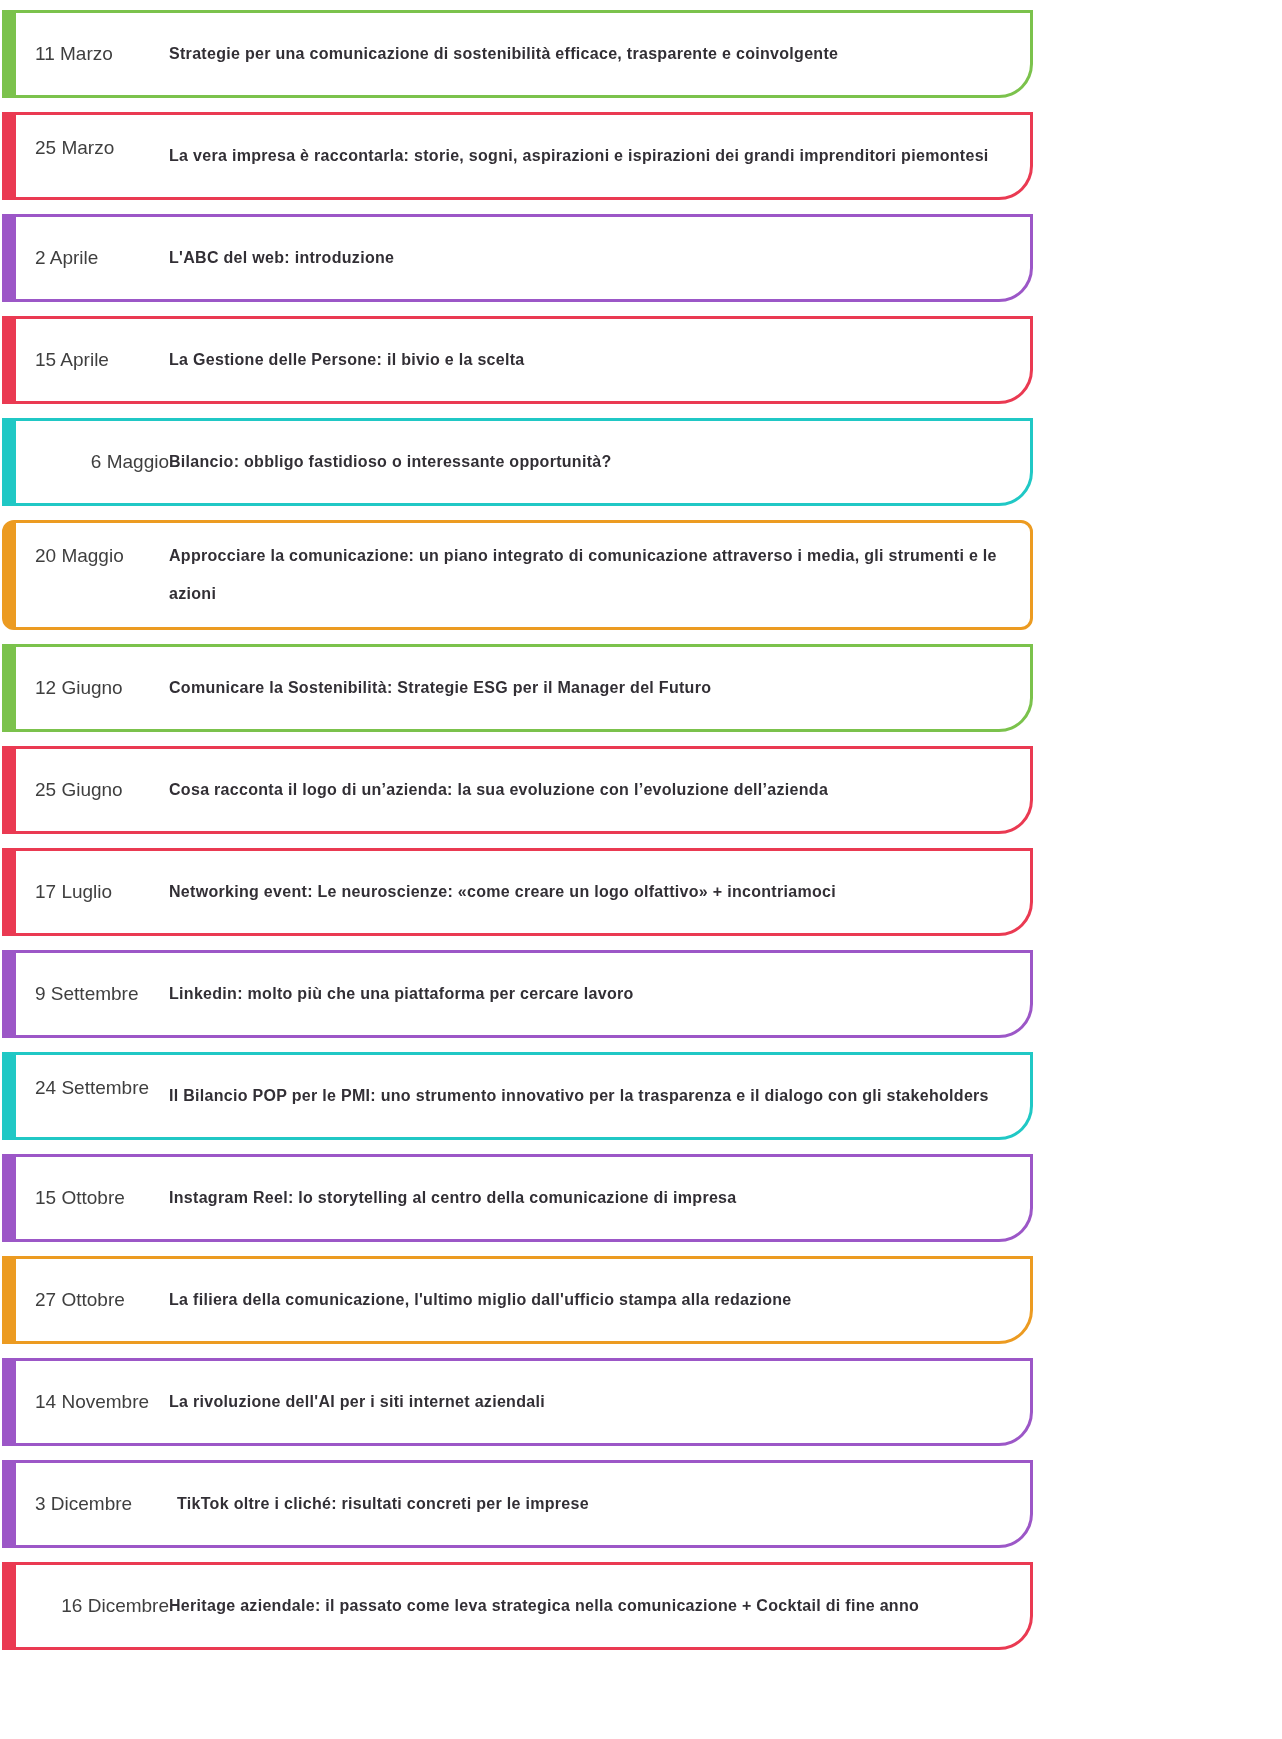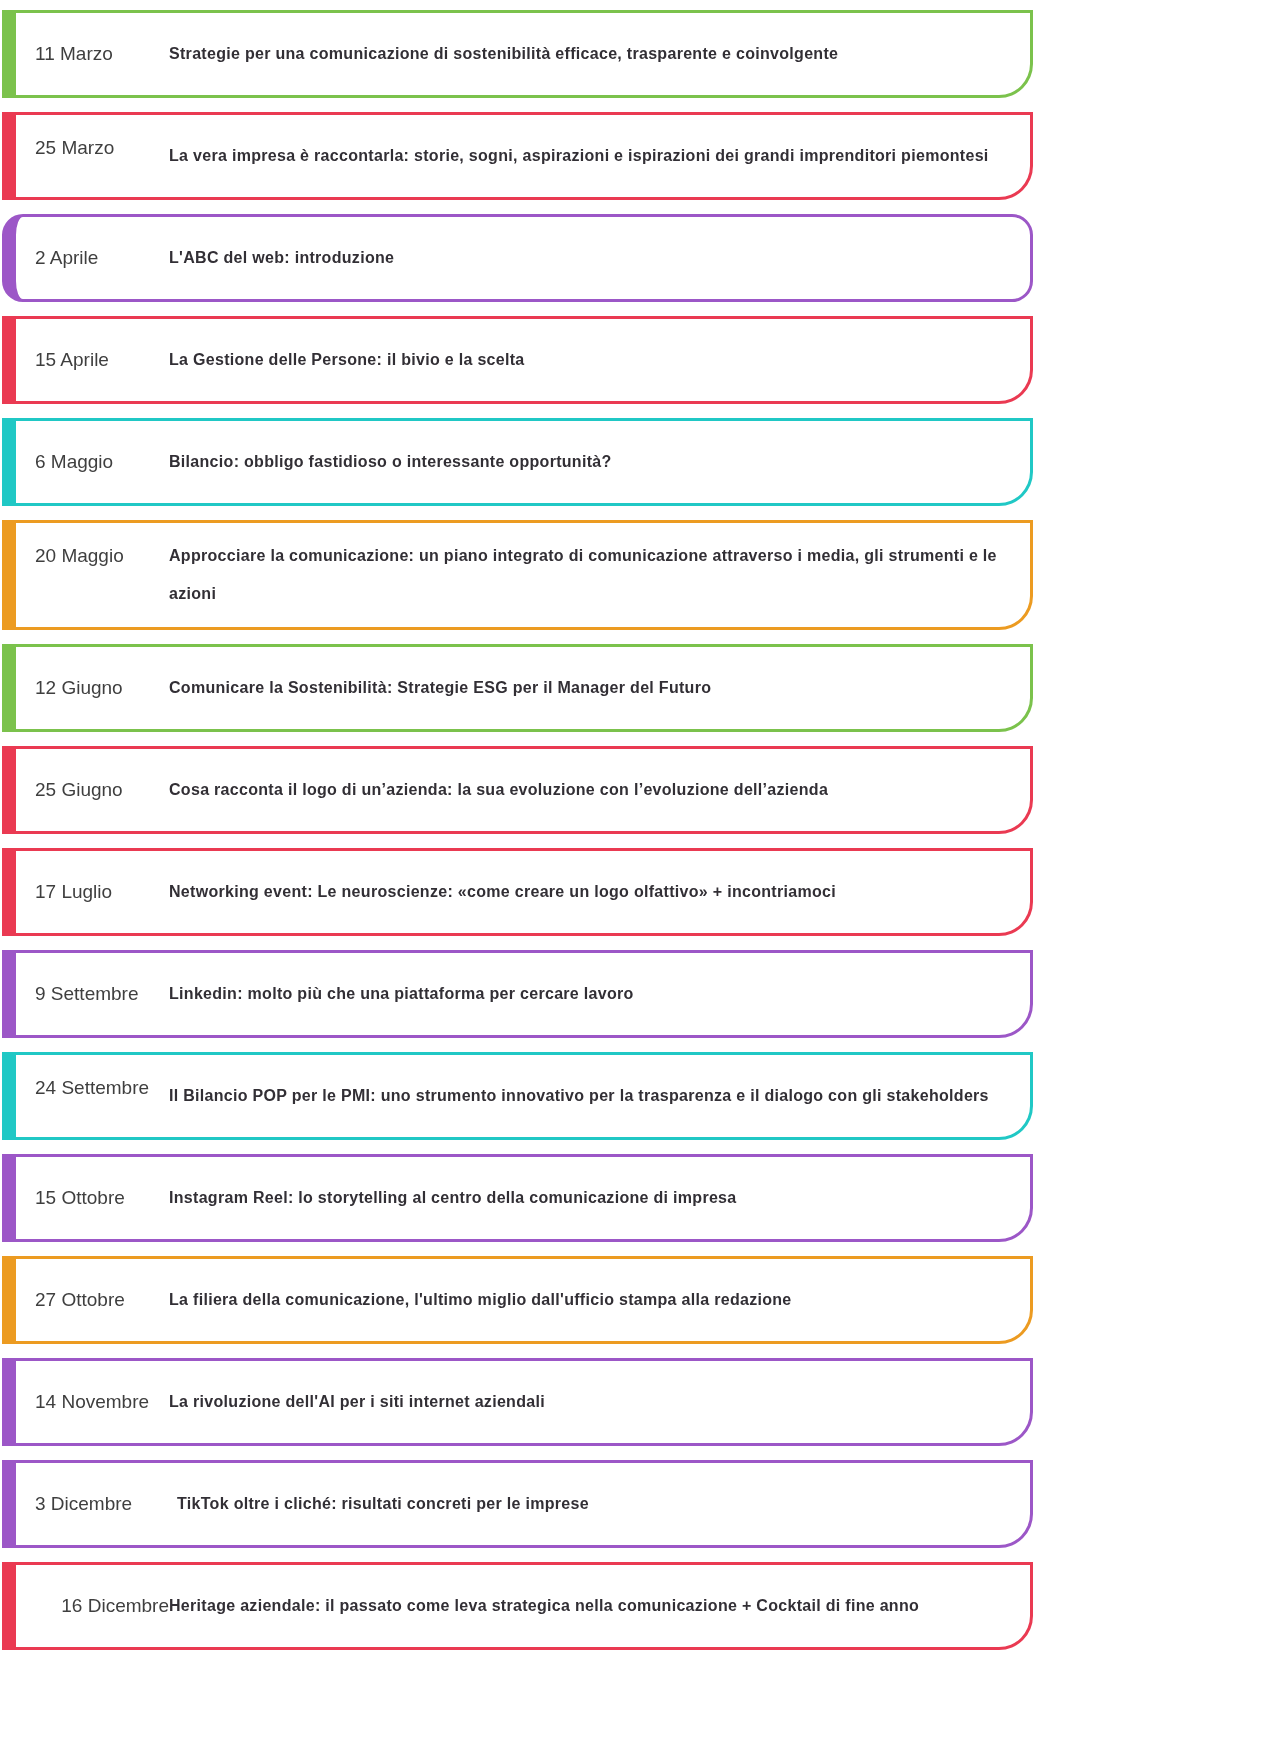--- a/index.html
+++ b/index.html
@@ -56,36 +56,36 @@
   <div class="card" style="border-color: rgb(123, 194, 76);">
     <div class="date">11 Marzo</div>
     <div class="title">Strategie per una comunicazione di sostenibilità efficace, trasparente e coinvolgente</div>
   </div>
 
   <div class="card two-line" style="border-color: rgb(234, 58, 82);">
     <div class="date">25 Marzo</div>
     <div class="title">La vera impresa è raccontarla: storie, sogni, aspirazioni e ispirazioni dei grandi imprenditori piemontesi</div>
   </div>
 
-  <div class="card" style="border-color: rgb(156, 87, 199); border-radius: 21px;">
+  <div class="card" style="border-color: rgb(156, 87, 199);">
     <div class="date">2 Aprile</div>
     <div class="title">L'ABC del web: introduzione</div>
   </div>
 
   <div class="card" style="border-color: rgb(234, 58, 82);">
     <div class="date">15 Aprile</div>
     <div class="title">La Gestione delle Persone: il bivio e la scelta</div>
   </div>
 
-  <div class="card" style="border-color: rgb(32, 200, 197);">
+  <div class="card" style="border-color: rgb(32, 200, 197); text-align: right;">
     <div class="date">6 Maggio</div>
     <div class="title">Bilancio: obbligo fastidioso o interessante opportunità?</div>
   </div>
 
-  <div class="card two-line" style="border-color: rgb(236, 155, 33);">
+  <div class="card two-line" style="border-color: rgb(236, 155, 33); border-radius: 12px;">
     <div class="date">20 Maggio</div>
     <div class="title">Approcciare la comunicazione: un piano integrato di comunicazione attraverso i media, gli strumenti e le azioni</div>
   </div>
 
   <div class="card" style="border-color: rgb(123, 194, 76);">
     <div class="date">12 Giugno</div>
     <div class="title">Comunicare la Sostenibilità: Strategie ESG per il Manager del Futuro</div>
   </div>
 
   <div class="card" style="border-color: rgb(234, 58, 82);">

